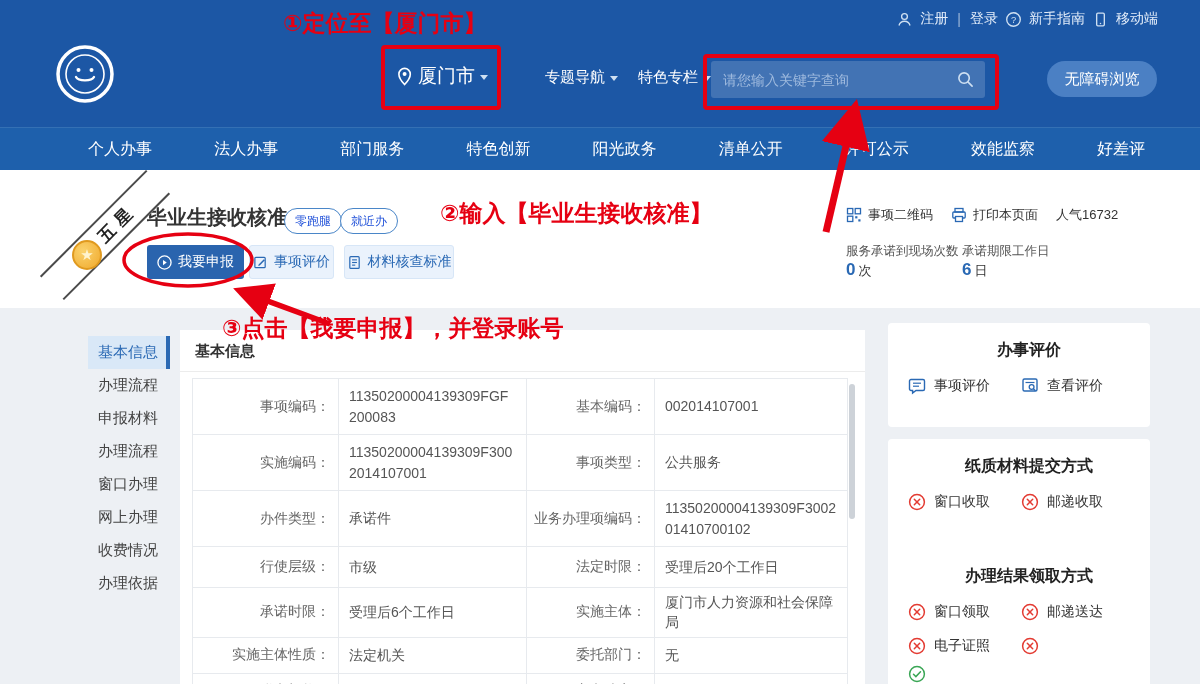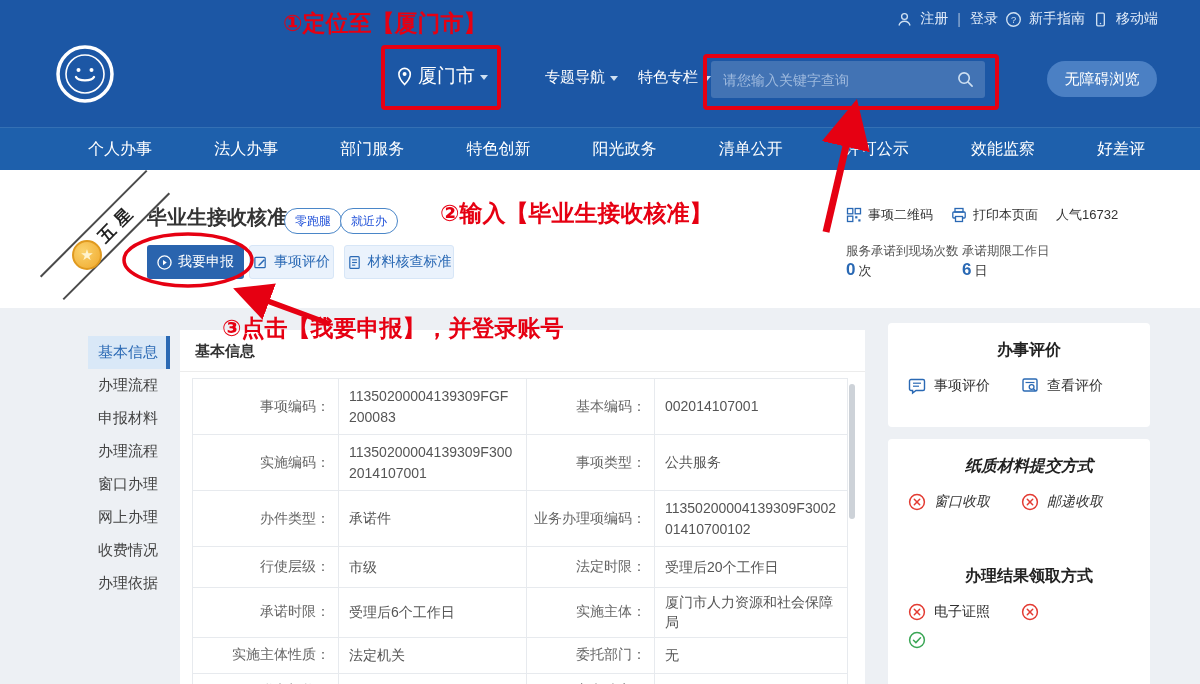--- a/index.html
+++ b/index.html
@@ -91,21 +91,21 @@
   .info-table td{border:1px solid #e7eaee;font-size:14px;vertical-align:middle;}
   .info-table td.lbl{text-align:right;color:#666;padding:4px 8px 4px 2px;}
   .info-table td.val{color:#555;text-align:left;padding:4px 10px;word-break:break-all;
                      line-height:1.45;}
   .rh{height:56px;} .rm{height:41px;} .rs{height:36px;}
   .scroll-thumb{position:absolute;left:849px;top:384px;width:6px;height:135px;background:#cdd2d8;
                 border-radius:3px;cursor:pointer;}
 
   
   .card{position:absolute;left:888px;width:262px;background:#fff;border-radius:4px;text-align:center;}
-  .card1{top:323px;height:104px;} .card2{top:439px;height:124px;font-style:italic;} .card3{top:549px;height:160px;}
+  .card1{top:323px;height:104px;} .card2{top:439px;height:124px;} .card3{top:549px;height:160px;}
   .card-title{padding:17px 0 0 20px;font-size:16px;font-weight:bold;color:#222;}
   .c-row{display:flex;padding:16px 0 0 20px;}
   .c-item{display:flex;align-items:center;gap:8px;font-size:14px;color:#333;width:113px;}
   .cic{width:18px;height:18px;display:inline-flex;flex:none;}
 
   
   .anno{color:#e60012;font-weight:bold;font-size:23px;position:absolute;z-index:50;
         pointer-events:none;white-space:nowrap;}
   .a1{left:283px;top:8px;} .a2{left:440px;top:198px;} .a3{left:222px;top:313px;}
   .red-rect{position:absolute;border:4px solid #e60012;border-radius:4px;z-index:50;
@@ -399,20 +399,42 @@
     <div class="card-title">办理结果领取方式</div>
     <div class="c-row">
       <div class="c-item">
         <span class="cic">
           <svg viewBox="0 0 18 18">
               <circle cx="9" cy="9" r="7.4" fill="none" stroke="#e33b32" stroke-width="1.5"></circle>
               <line x1="6.3" y1="6.3" x2="11.7" y2="11.7" stroke="#e33b32" stroke-width="1.5" stroke-linecap="round"></line>
               <line x1="11.7" y1="6.3" x2="6.3" y2="11.7" stroke="#e33b32" stroke-width="1.5" stroke-linecap="round"></line>
             </svg>
         </span>
+        <span>窗口领取</span>
+      </div>
+      <div class="c-item">
+        <span class="cic">
+          <svg viewBox="0 0 18 18">
+              <circle cx="9" cy="9" r="7.4" fill="none" stroke="#e33b32" stroke-width="1.5"></circle>
+              <line x1="6.3" y1="6.3" x2="11.7" y2="11.7" stroke="#e33b32" stroke-width="1.5" stroke-linecap="round"></line>
+              <line x1="11.7" y1="6.3" x2="6.3" y2="11.7" stroke="#e33b32" stroke-width="1.5" stroke-linecap="round"></line>
+            </svg>
+        </span>
+        <span>邮递送达</span>
+      </div>
+    </div>
+    <div class="c-row">
+      <div class="c-item">
+        <span class="cic">
+          <svg viewBox="0 0 18 18">
+              <circle cx="9" cy="9" r="7.4" fill="none" stroke="#e33b32" stroke-width="1.5"></circle>
+              <line x1="6.3" y1="6.3" x2="11.7" y2="11.7" stroke="#e33b32" stroke-width="1.5" stroke-linecap="round"></line>
+              <line x1="11.7" y1="6.3" x2="6.3" y2="11.7" stroke="#e33b32" stroke-width="1.5" stroke-linecap="round"></line>
+            </svg>
+        </span>
         <span>电子证照</span>
       </div>
       <div class="c-item">
         <span class="cic">
           <svg viewBox="0 0 18 18">
               <circle cx="9" cy="9" r="7.4" fill="none" stroke="#e33b32" stroke-width="1.5"></circle>
               <line x1="6.3" y1="6.3" x2="11.7" y2="11.7" stroke="#e33b32" stroke-width="1.5" stroke-linecap="round"></line>
               <line x1="11.7" y1="6.3" x2="6.3" y2="11.7" stroke="#e33b32" stroke-width="1.5" stroke-linecap="round"></line>
             </svg>
         </span>

